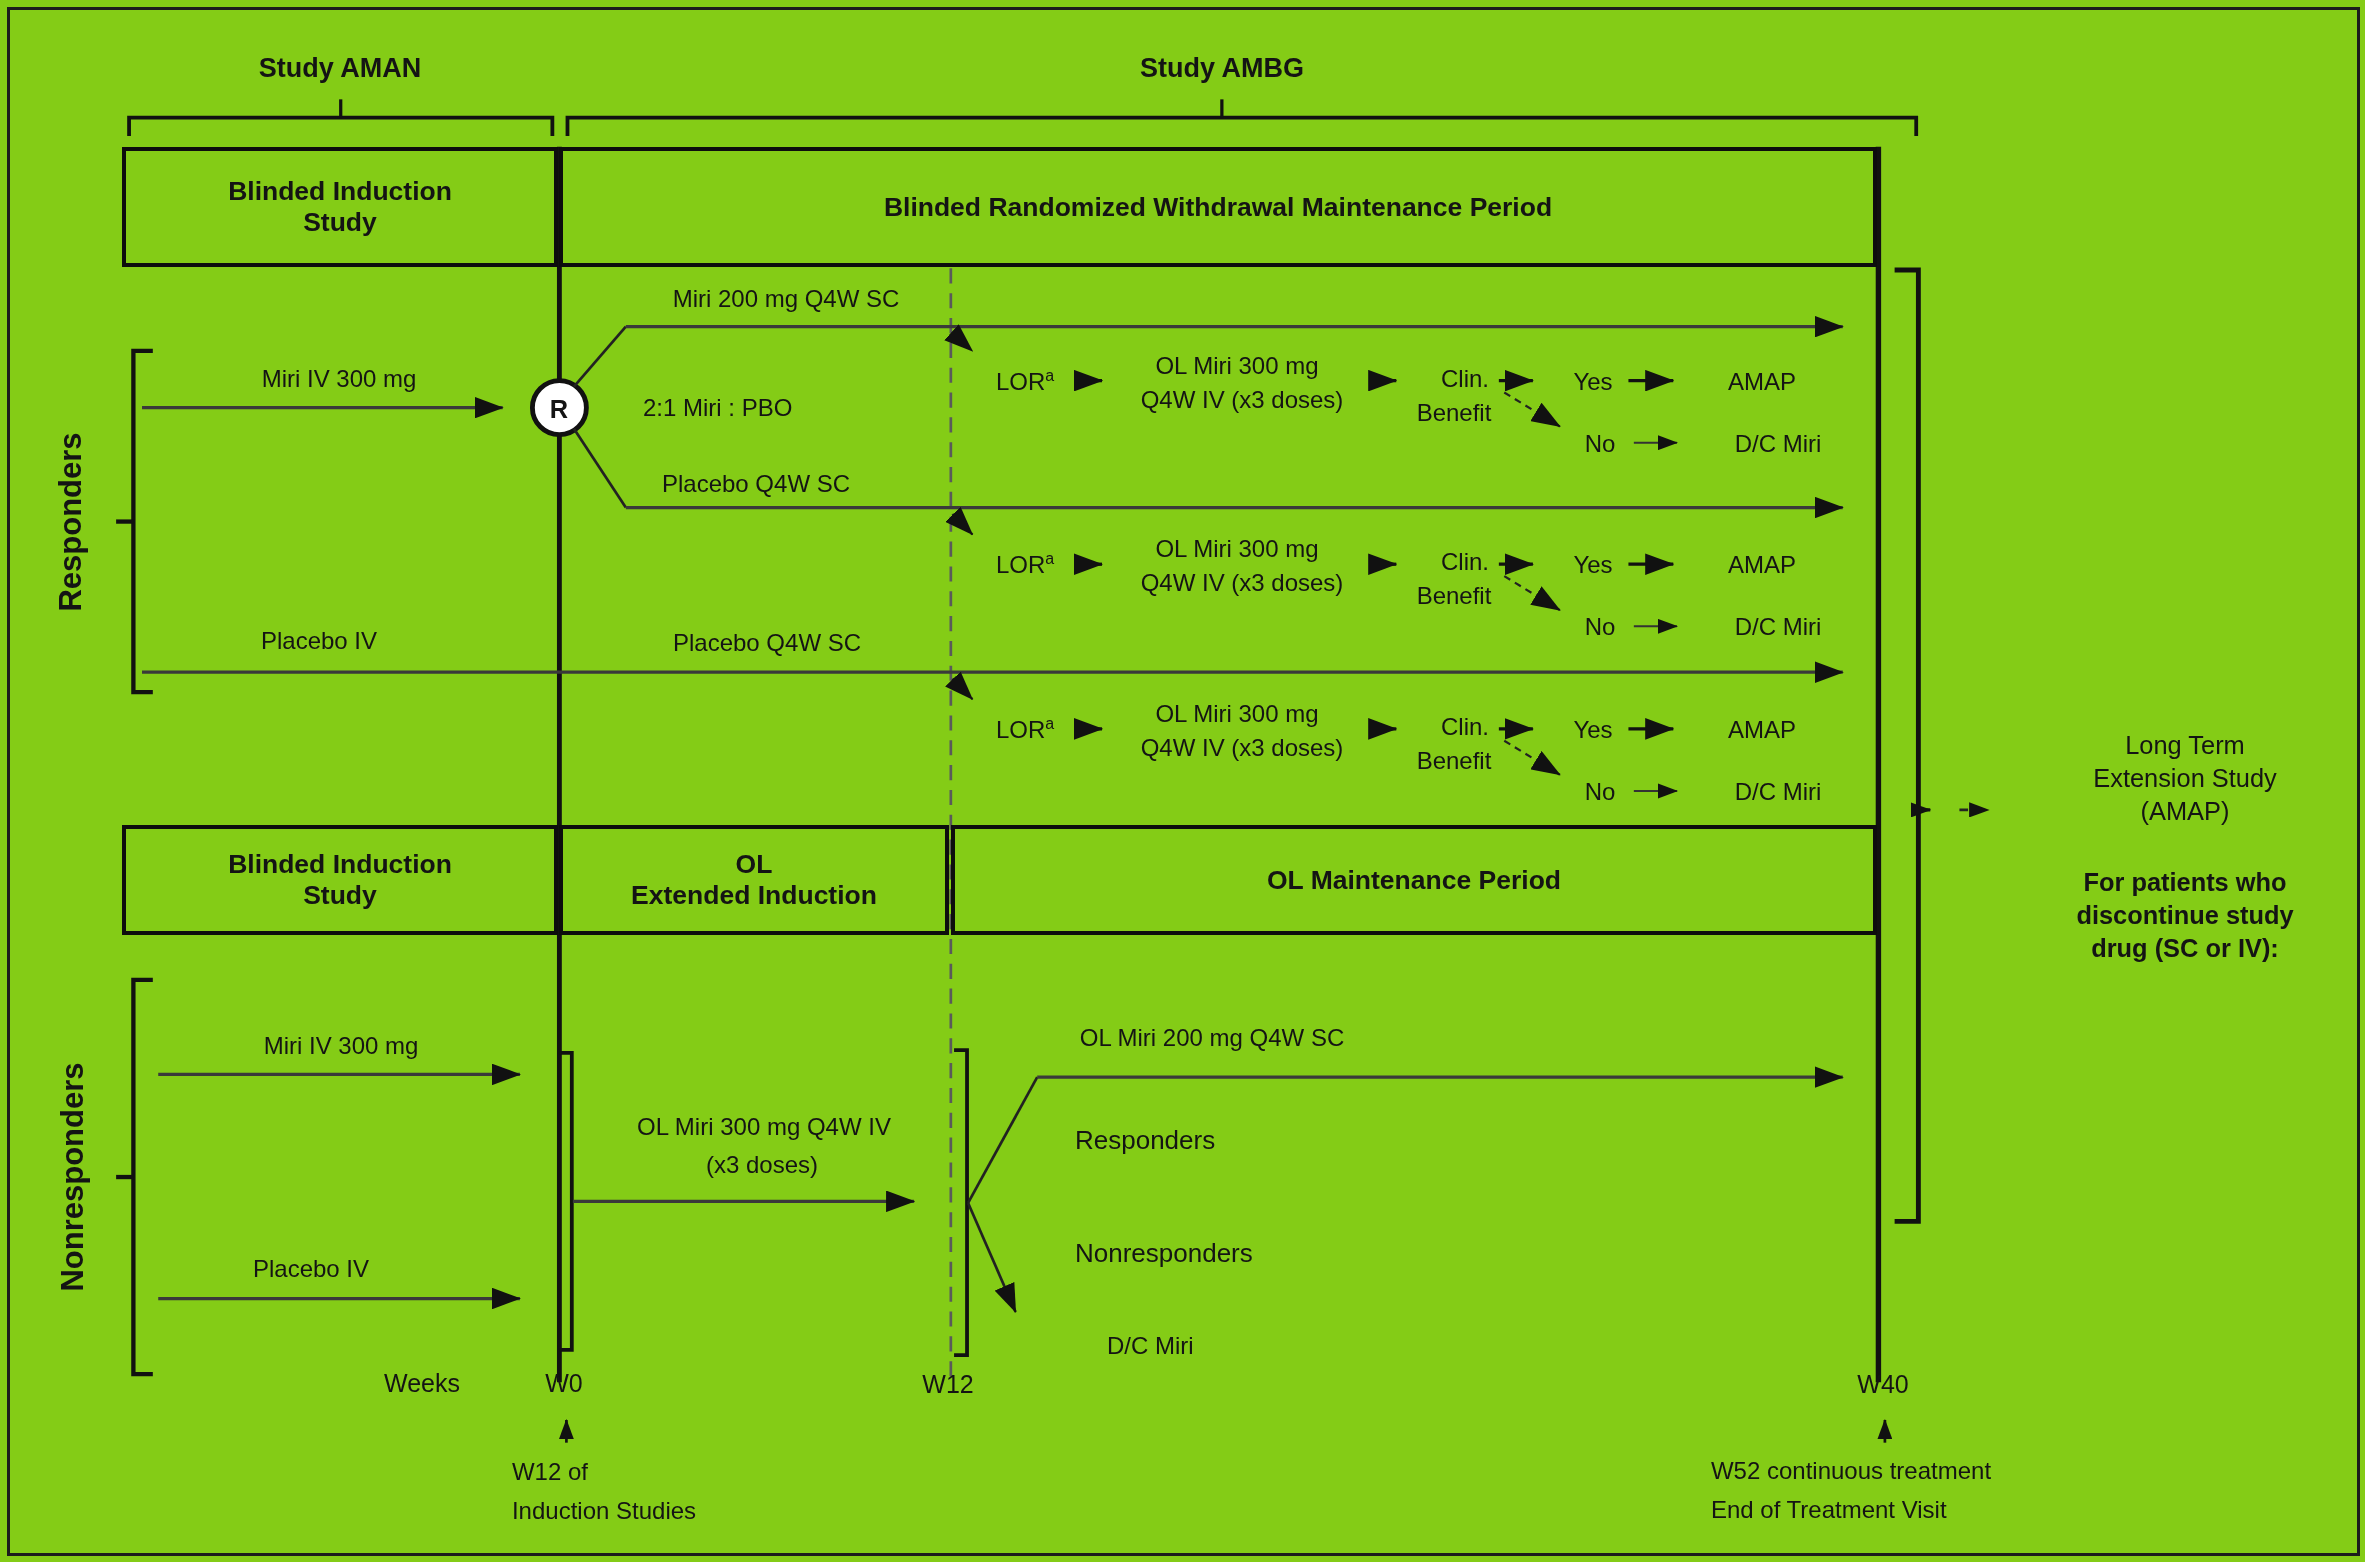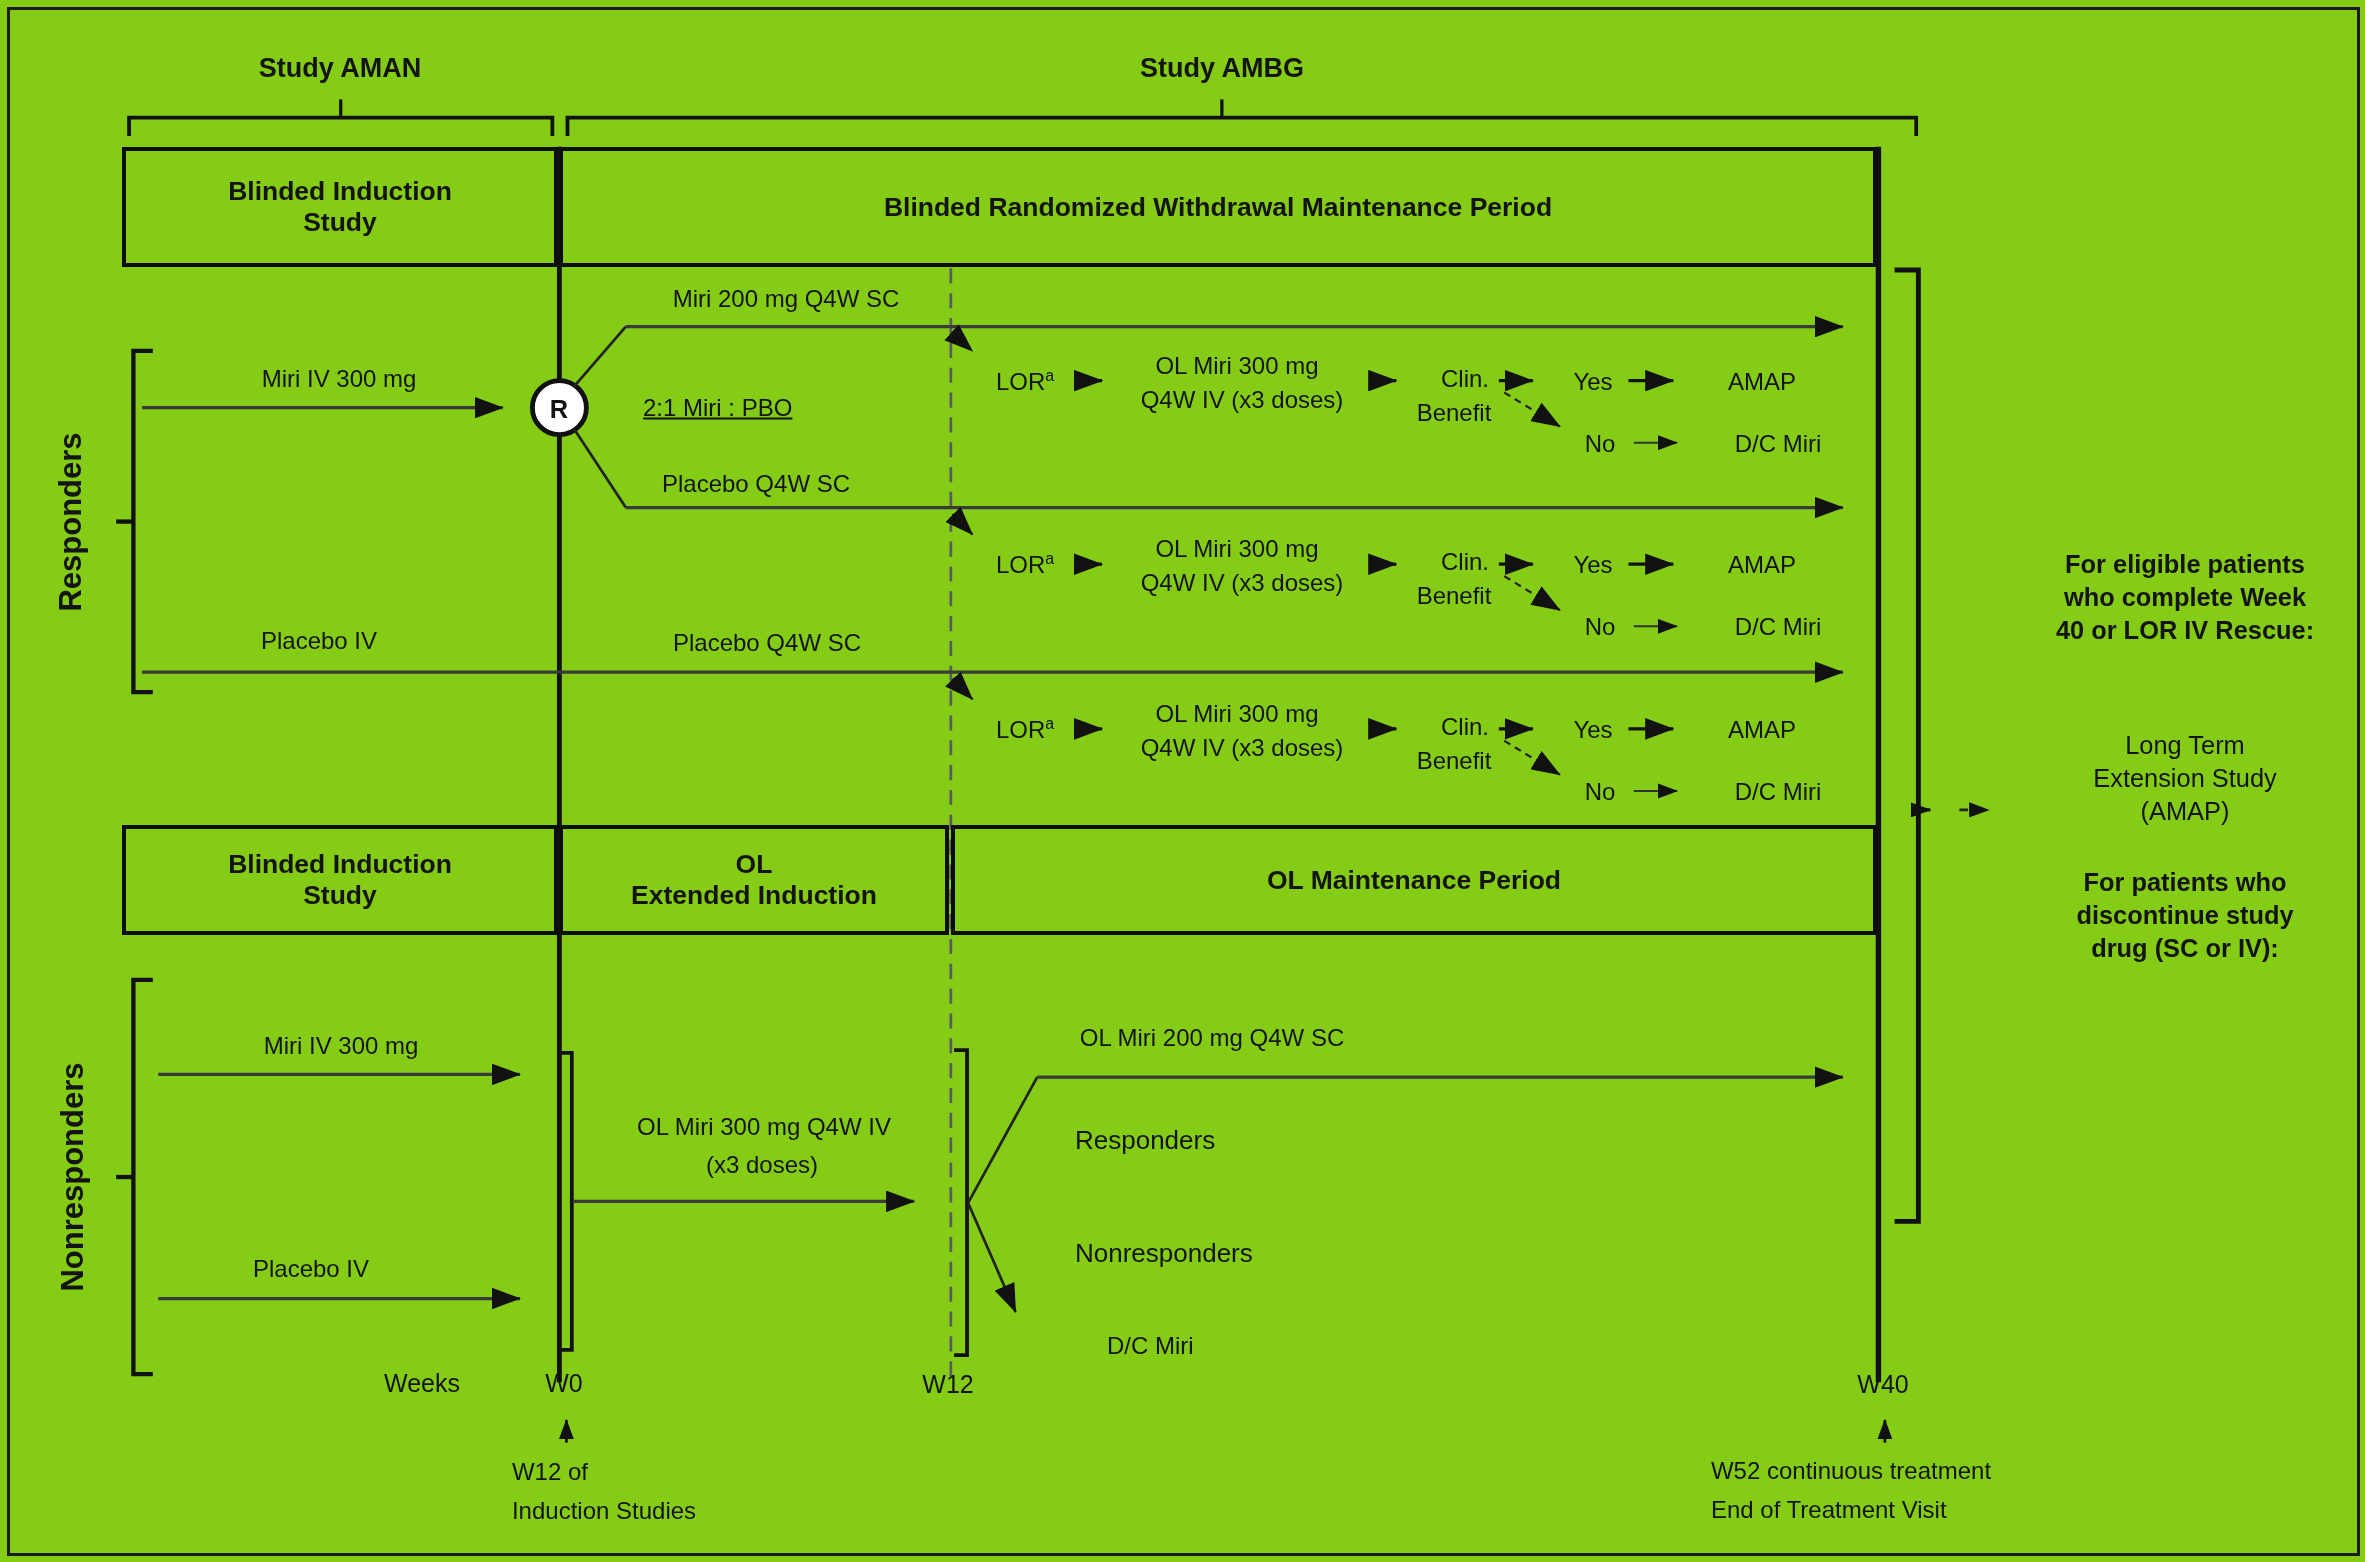--- a/index.html
+++ b/index.html
@@ -131,21 +131,21 @@
 Study</div>
   <div class="box" style="left:559px;top:825px;width:382px;height:102px;">OL
 Extended Induction</div>
   <div class="box" style="left:951px;top:825px;width:918px;height:102px;">OL Maintenance Period</div>
 
   <div class="rot" style="left:71px;top:522px;">Responders</div>
   <div class="rot" style="left:73px;top:1177px;">Nonresponders</div>
 
   <div class="lbl" style="left:339px;top:378px;">Miri IV 300 mg</div>
   <div class="rsym" style="left:559px;top:409px;">R</div>
-  <div class="lbl left" style="left:643px;top:407px;text-decoration:underline;">2:1 Miri : PBO</div>
+  <div class="lbl left" style="left:643px;top:407px;">2:1 Miri : PBO</div>
   <div class="lbl" style="left:786px;top:298px;">Miri 200 mg Q4W SC</div>
   <div class="lbl" style="left:756px;top:483px;">Placebo Q4W SC</div>
   <div class="lbl" style="left:319px;top:640px;">Placebo IV</div>
   <div class="lbl" style="left:767px;top:642px;">Placebo Q4W SC</div>
 
   <div class="branch" style="top:381px;">
     <div class="lbl left" style="left:996px;top:0;"><span>LOR</span><span class="sup">a</span></div>
     <div class="lbl" style="left:1237px;top:-16px;">OL Miri 300 mg</div>
     <div class="lbl" style="left:1242px;top:18.4px;">Q4W IV (x3 doses)</div>
     <div class="lbl" style="left:1465px;top:-3.2px;">Clin.</div>
@@ -180,23 +180,20 @@
 
   <div class="lbl" style="left:341px;top:1045px;">Miri IV 300 mg</div>
   <div class="lbl" style="left:311px;top:1268px;">Placebo IV</div>
   <div class="lbl" style="left:764px;top:1126px;">OL Miri 300 mg Q4W IV</div>
   <div class="lbl" style="left:762px;top:1164px;">(x3 doses)</div>
   <div class="lbl" style="left:1212px;top:1037px;">OL Miri 200 mg Q4W SC</div>
   <div class="lbl left" style="left:1075px;top:1140px;font-size:26px;">Responders</div>
   <div class="lbl left" style="left:1075px;top:1253px;font-size:26px;">Nonresponders</div>
   <div class="lbl left" style="left:1107px;top:1345px;">D/C Miri</div>
 
-  <div class="rp bold" style="left:2185px;top:597px;">For eligible patients
-who complete Week
-40 or LOR IV Rescue:</div>
   <div class="rp" style="left:2185px;top:778px;">Long Term
 Extension Study
 (AMAP)</div>
   <div class="rp bold" style="left:2185px;top:915px;">For patients who
 discontinue study
 drug (SC or IV):</div>
 
   <div class="axis" style="left:422px;top:1383px;">Weeks</div>
   <div class="axis" style="left:564px;top:1383px;">W0</div>
   <div class="axis" style="left:948px;top:1384px;">W12</div>

